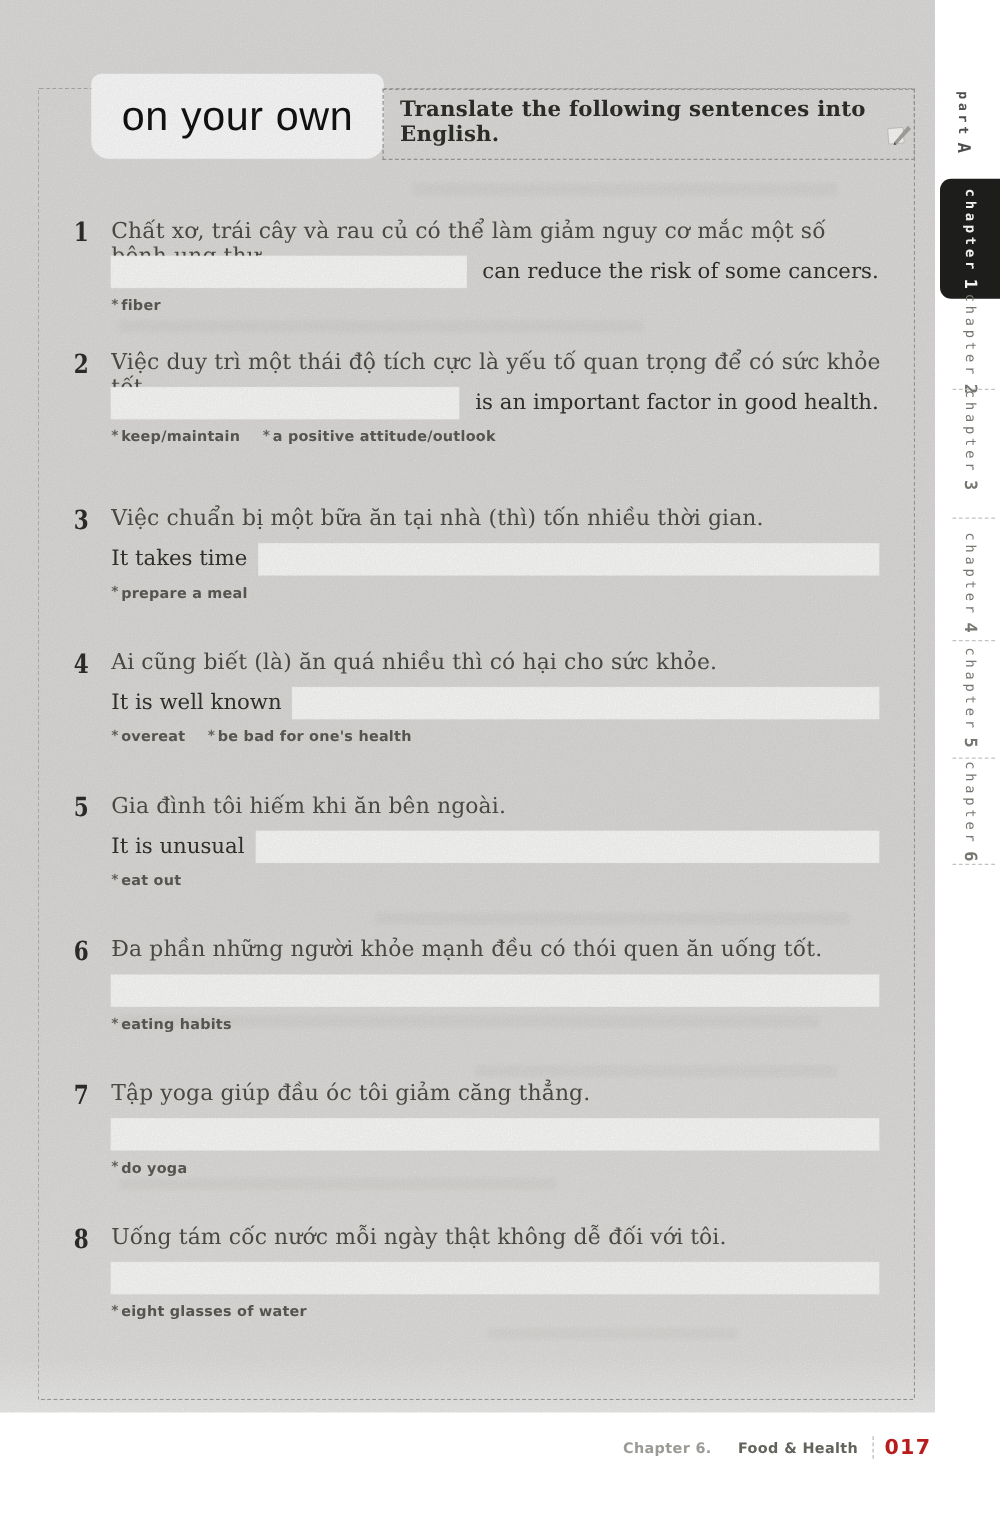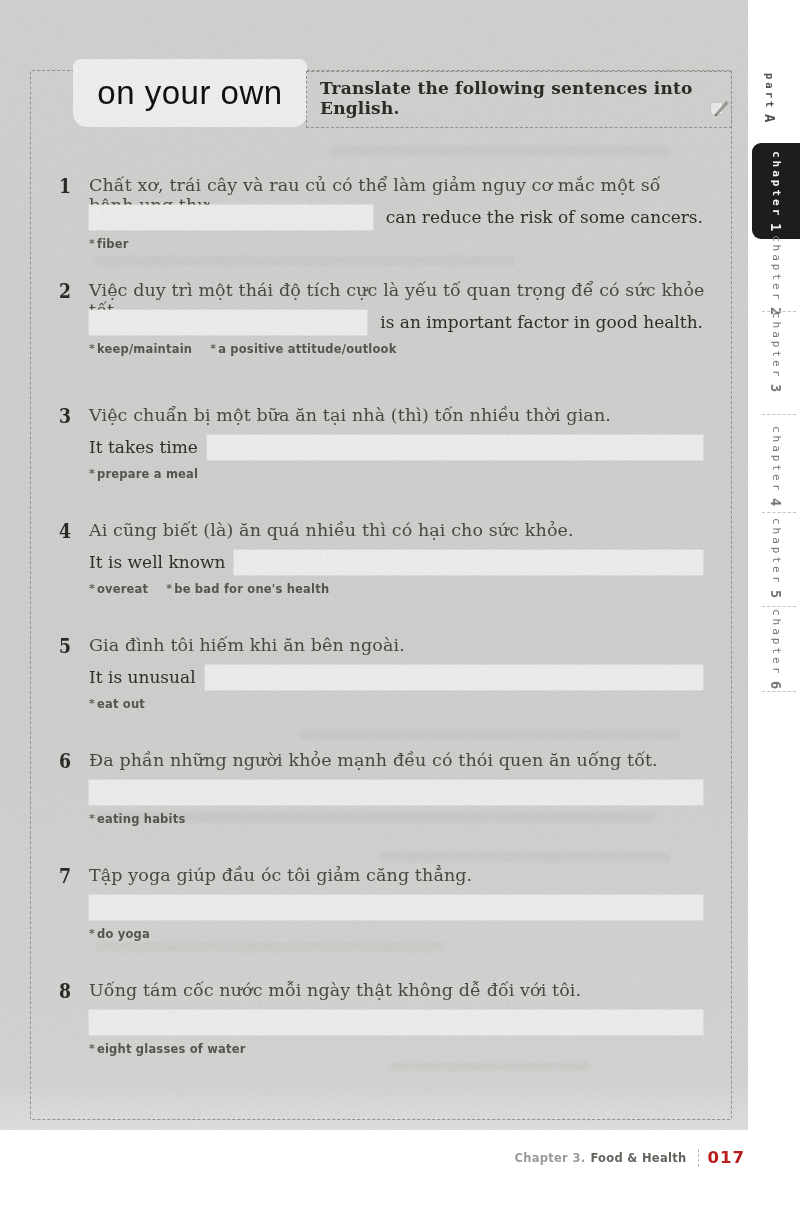--- a/index.html
+++ b/index.html
@@ -59,21 +59,21 @@
   .tab-active{background:#1d1d1b;}
   .tab-active .vlabel{color:#f2f2f0;font-size:11px;font-weight:bold;}
   .tab-plain .vlabel{color:#76756f;font-size:11px;}
   .tab .chnum{font-size:13.5px;font-weight:bold;margin-top:5px;letter-spacing:0;}
   .sep{position:absolute;left:762px;width:34px;border-top:1px dashed #c3c2bf;}
 
   
   .footer{position:absolute;right:55px;top:1148px;display:flex;align-items:center;
           font-family:"DejaVu Sans", sans-serif;}
   .footer .chap{font-size:11.5px;color:#9b9a96;font-weight:bold;letter-spacing:.3px;}
-  .footer .chap-title{font-size:11.5px;color:#63625d;font-weight:bold;margin-left:5px;
+  .footer .chap-title{font-size:11.5px;color:#63625d;font-weight:bold;margin-left:21px;
                       letter-spacing:.3px;}
   .footer .divider{height:18px;border-left:1px dashed #b9b8b4;margin:0 9px 0 11px;}
   .footer .pagenum{font-size:16.5px;color:#b91c1c;font-weight:bold;letter-spacing:1px;}
 
   
   .ghost{position:absolute;background:#8e8c86;opacity:.07;filter:blur(1.6px);
          border-radius:2px;pointer-events:none;}
 </style>
 </head>
 <body>
@@ -224,21 +224,21 @@
 <div class="tab tab-plain" style="top: 518px; height: 80px; left: 752px;">
   <div class="vlabel"><span>chapter</span><span class="chnum">5</span></div>
 </div>
 <div class="sep" style="top:606px;"></div>
 <div class="tab tab-plain" style="top: 611px; height: 76px; left: 752px;">
   <div class="vlabel"><span>chapter</span><span class="chnum">6</span></div>
 </div>
 <div class="sep" style="top:691px;"></div>
 
 <div class="footer">
-  <span class="chap">Chapter 3.</span>
+  <span class="chap">Chapter 6.</span>
   <span class="chap-title">Food &amp; Health</span>
   <span class="divider"></span>
   <span class="pagenum">017</span>
 </div>
 
 <svg class="noise">
   <filter id="grain">
     <feTurbulence type="fractalNoise" baseFrequency="0.9" numOctaves="2" stitchTiles="stitch"></feTurbulence>
     <feColorMatrix type="matrix" values="0 0 0 0 0  0 0 0 0 0  0 0 0 0 0  0.6 0.6 0.6 0 0"></feColorMatrix>
     <feComponentTransfer>

